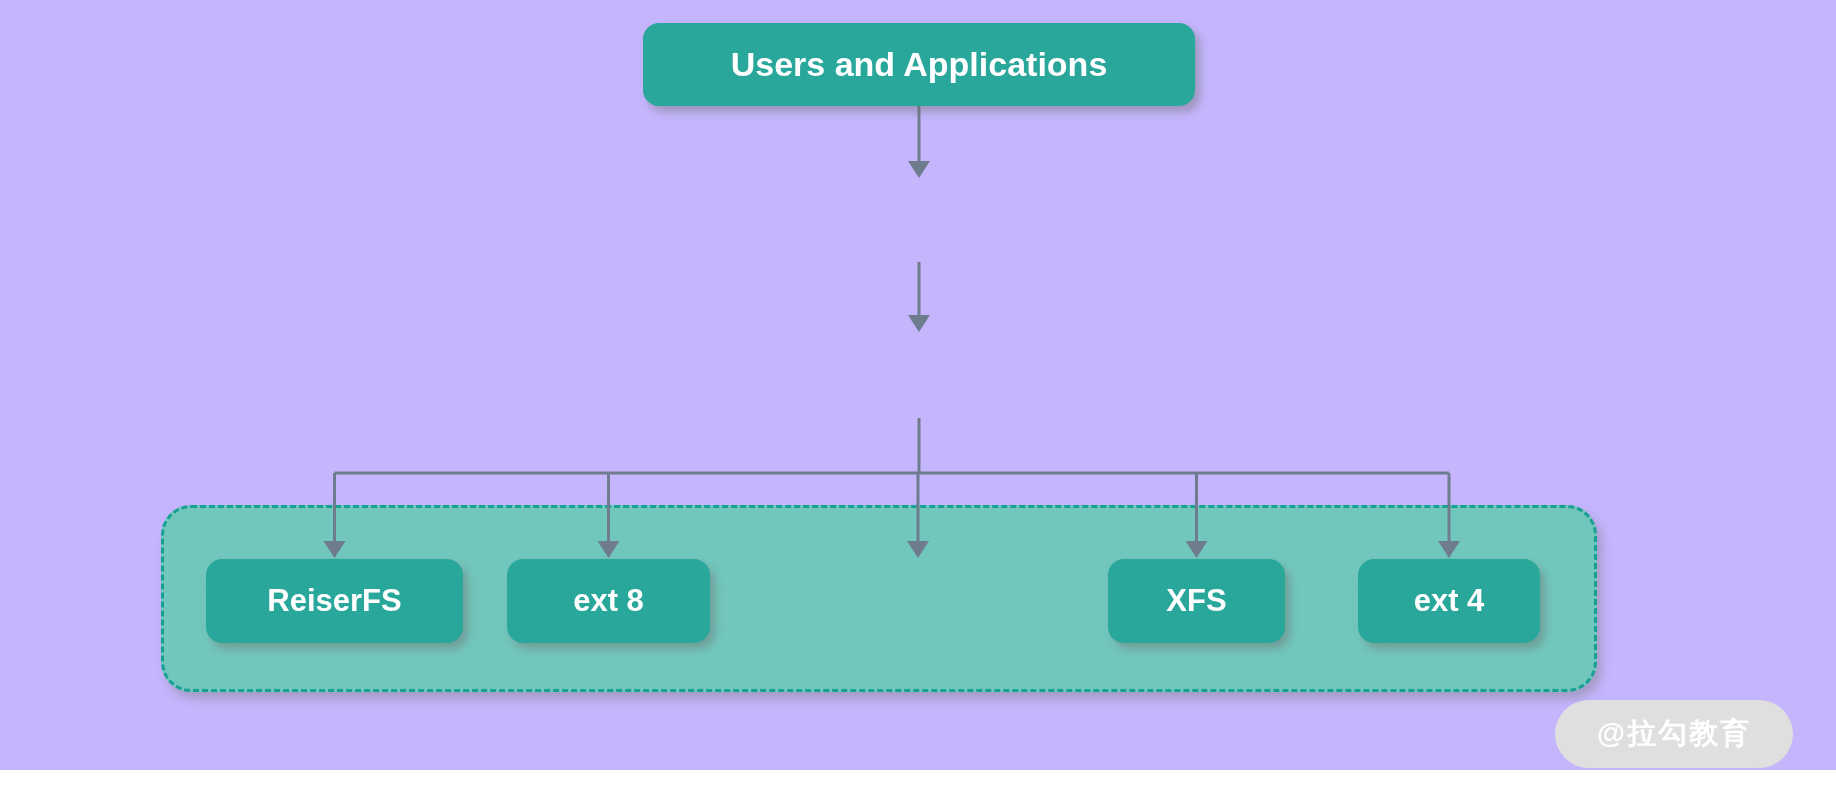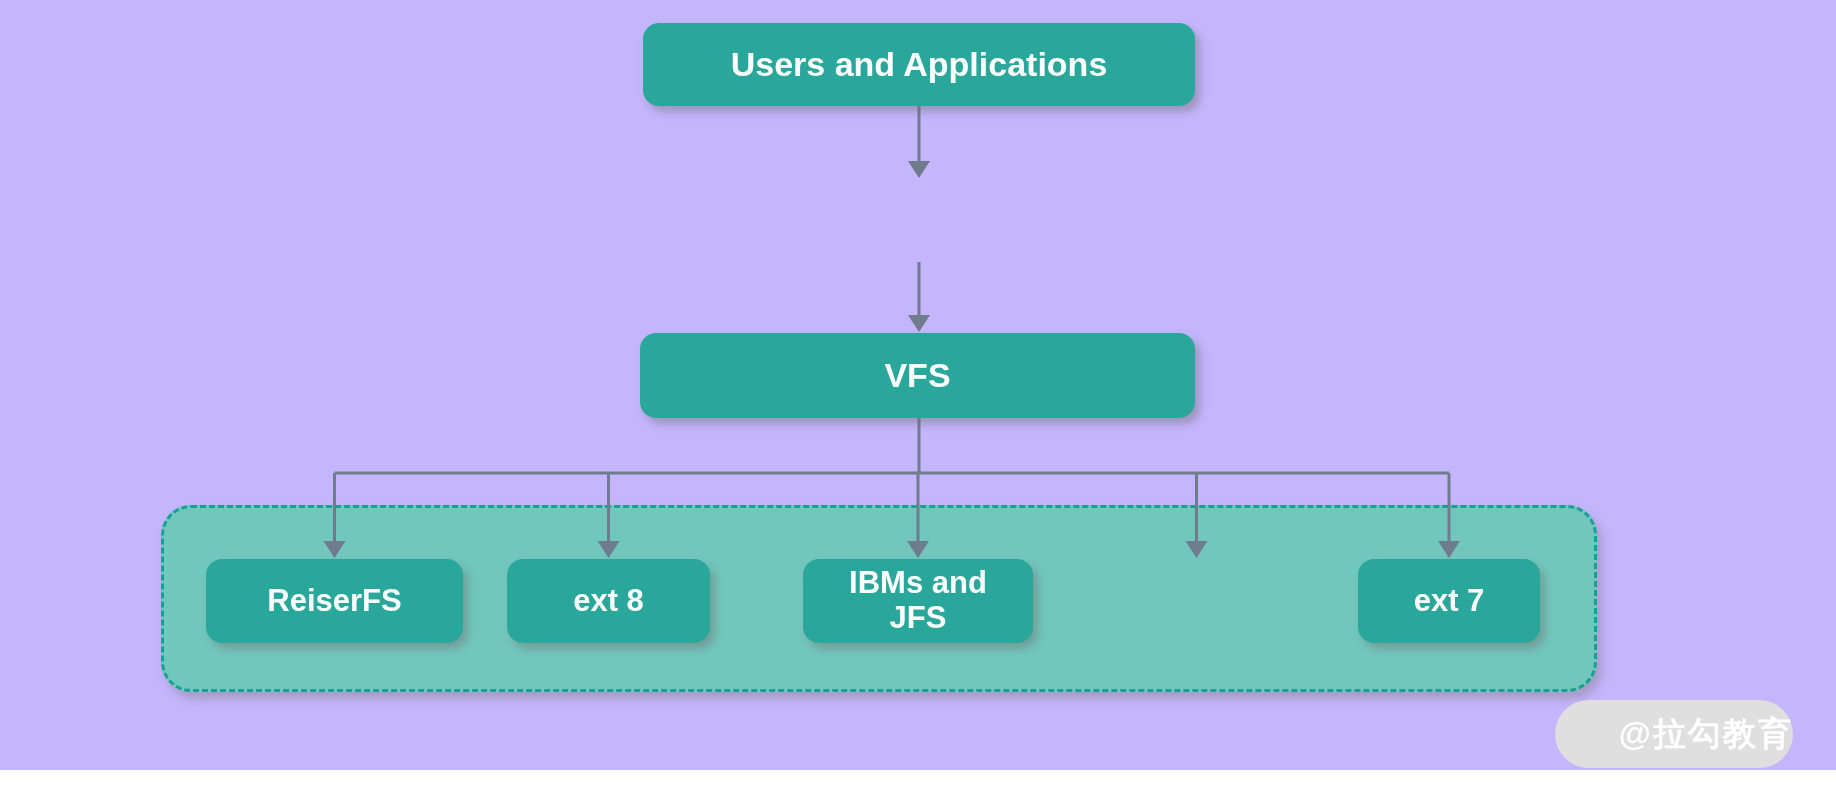--- a/index.html
+++ b/index.html
@@ -69,26 +69,26 @@
   
   .watermark {
     position: absolute;
     left: 1555px;
     top: 700px;
     width: 238px;
     height: 68px;
     border-radius: 34px;
     background: #dfdfdf;
     color: #ffffff;
-    font-size: 33px;
+    font-size: 29px;
     font-weight: bold;
     letter-spacing: 2px;
     display: flex;
     align-items: center;
-    justify-content: flex-end;
+    justify-content: center;
     z-index: 4;
   }
 </style>
 </head>
 <body>
 
 <div class="stage">
 
   <div class="group"></div>
 
@@ -111,34 +111,31 @@
       <polygon points="597.5,541 619.5,541 608.5,558"></polygon>
       <polygon points="907,541 929,541 918,558"></polygon>
       <polygon points="1185.5,541 1207.5,541 1196.5,558"></polygon>
       <polygon points="1438,541 1460,541 1449,558"></polygon>
     </g>
   </svg>
 
   <div class="node chain" id="n-users">
     <span>Users and Applications</span>
   </div>
-  <div class="node chain" id="n-vfs">
-    <span>VFS</span>
-  </div>
 
   <div class="node fs" id="f-reiserfs">
     <span class="fs-label-wrap">ReiserFS</span>
   </div>
   <div class="node fs" id="f-ext2">
     <span class="fs-label-wrap">ext 8</span>
   </div>
-  <div class="node fs" id="f-ibms">
-    <span class="fs-label-wrap">IBMs and JFS</span>
+  <div class="node fs" id="f-xfs">
+    <span class="fs-label-wrap">XFS</span>
   </div>
   <div class="node fs" id="f-ext3">
-    <span class="fs-label-wrap">ext 7</span>
+    <span class="fs-label-wrap">ext 4</span>
   </div>
 
   <div class="watermark">
     <span>@拉勾教育</span>
   </div>
 
 </div>
 
 </body></html>

